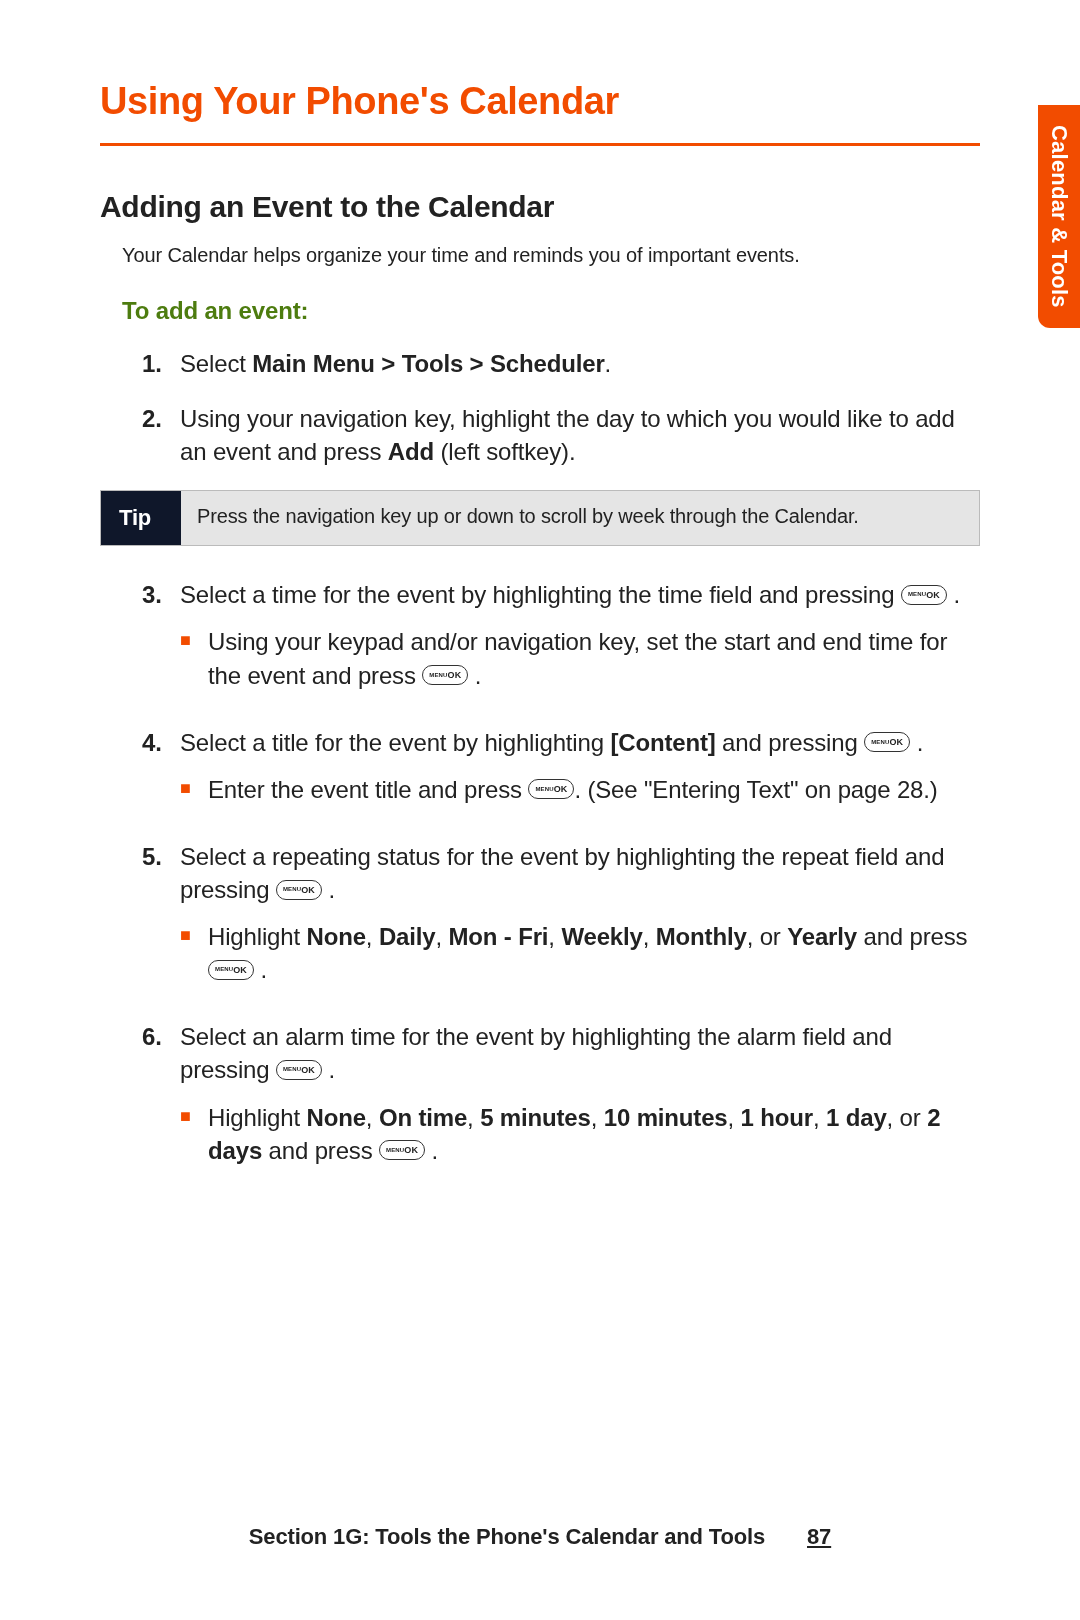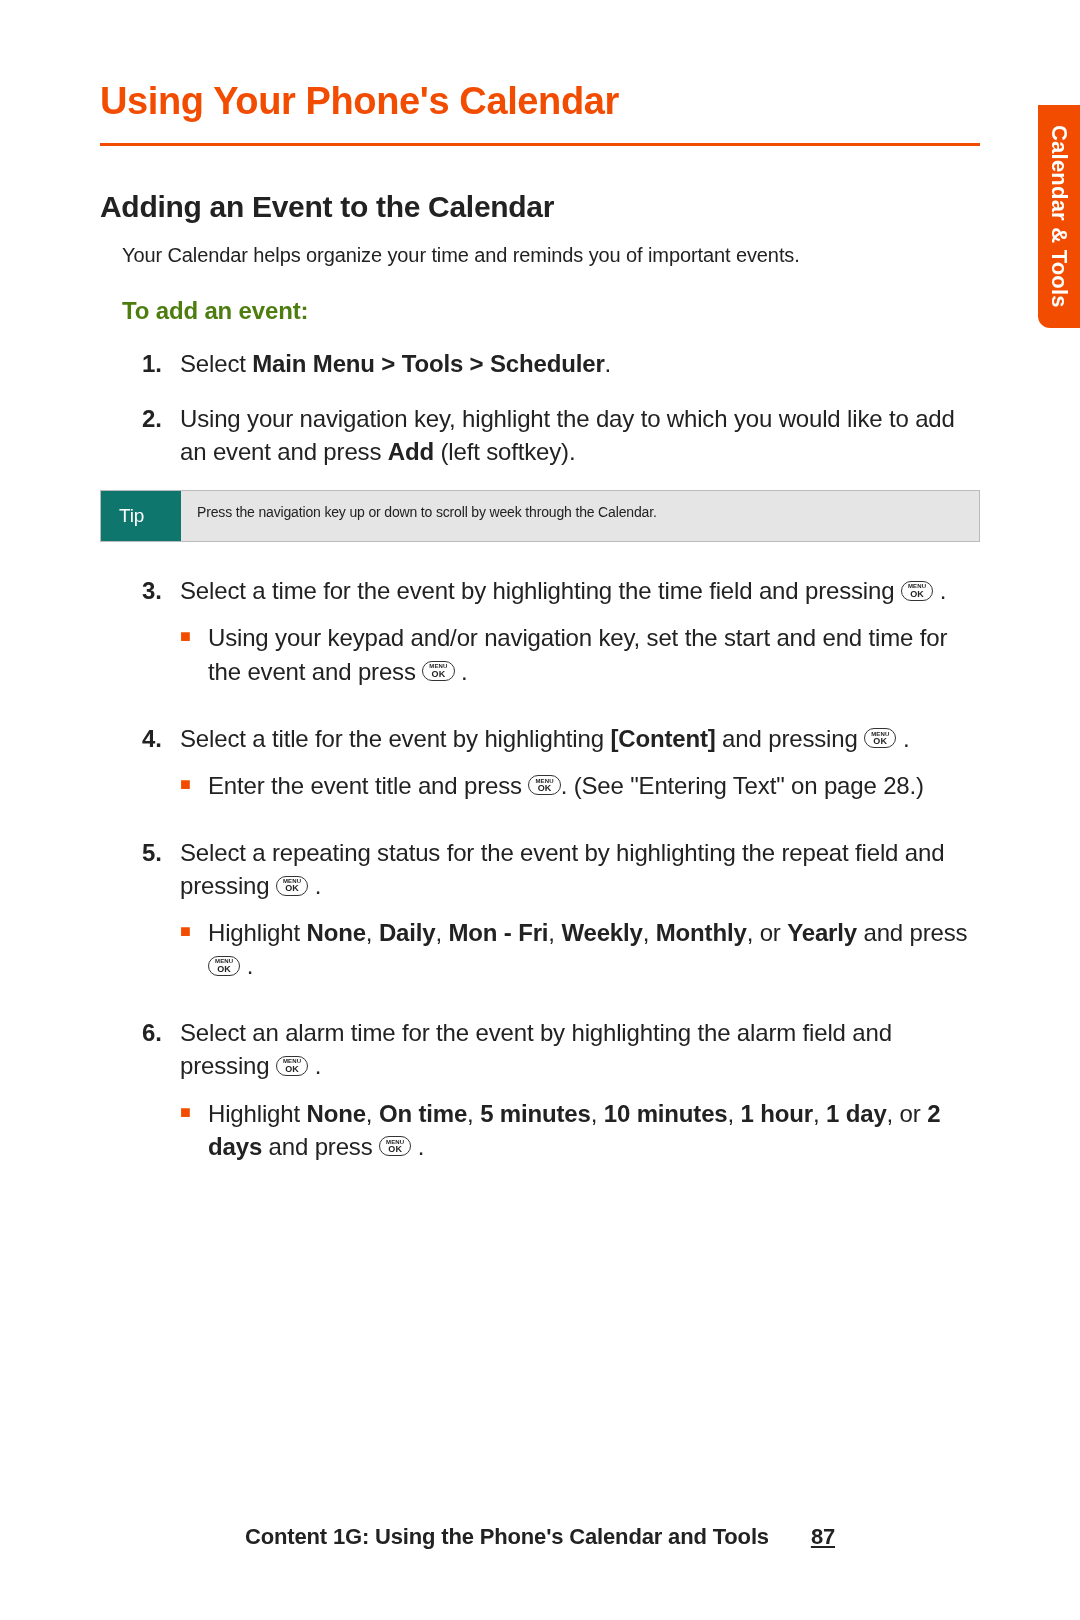--- a/index.html
+++ b/index.html
@@ -73,21 +73,20 @@
     color: #f24c00;
     font-weight: 900;
     min-width: 28px;
     flex-shrink: 0;
     font-size: 18px;
     line-height: 1.7;
   }
   ul.sub > li .btxt { flex: 1; }
   .menu-ok {
     display: inline-flex;
-    flex-direction: column;
     align-items: center;
     justify-content: center;
     border: 1.5px solid #333;
     border-radius: 10px;
     padding: 1px 6px 1px 6px;
     font-size: 7px;
     font-weight: 700;
     line-height: 0.9;
     vertical-align: middle;
     min-width: 32px;
@@ -97,32 +96,32 @@
     letter-spacing: 0.02em;
   }
   .menu-ok .l1 { font-size: 6px; }
   .menu-ok .l2 { font-size: 9px; }
   .tip-box {
     display: flex;
     border: 1px solid #bbb;
     margin: 8px 0 32px 0;
   }
   .tip-label {
-    background: #0f766e;
+    background: #0f172a;
     color: #fff;
-    font-weight: 400;
-    font-size: 19px;
+    font-weight: 700;
+    font-size: 22px;
     padding: 14px 18px;
     min-width: 80px;
     display: flex;
     align-items: flex-start;
   }
   .tip-text {
     background: #e5e5e5;
-    font-size: 14px;
+    font-size: 20px;
     line-height: 1.35;
     padding: 12px 16px;
     flex: 1;
   }
   .side-tab {
     position: absolute;
     top: 105px;
     right: 0;
     background: #f24c00;
     color: #fff;
@@ -266,15 +265,15 @@
                 <span class="l2">OK</span>
               </span> .
           </span>
         </li>
       </ul>
     </span>
   </li>
 </ol>
 
 <div class="footer">
-  <span>Content 1G: Using the Phone's Calendar and Tools</span>
+  <span>Section 1G: Tools the Phone's Calendar and Tools</span>
   <span class="pg">87</span>
 </div>
 
 </body></html>

